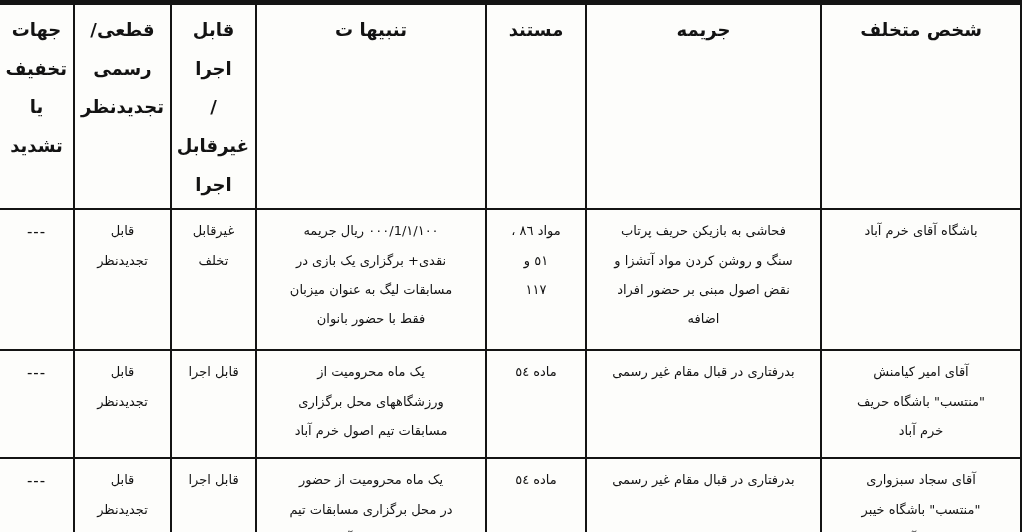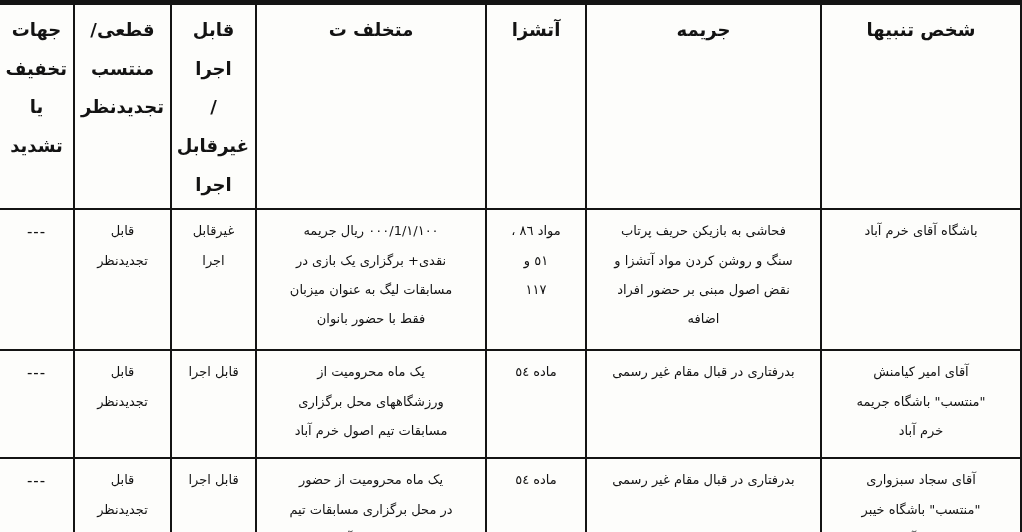--- a/index.html
+++ b/index.html
@@ -67,28 +67,28 @@
       <col style="width:200px">
       <col style="width:235px">
       <col style="width:100px">
       <col style="width:230px">
       <col style="width:85px">
       <col style="width:97px">
       <col style="width:75px">
     </colgroup>
     <tbody>
       <tr class="header-row">
-        <th class="hdr">شخص تنبيها</th>
+        <th class="hdr">شخص متخلف</th>
         <th class="hdr">جریمه</th>
-        <th class="hdr">آتشزا</th>
-        <th class="hdr">متخلف ت</th>
+        <th class="hdr">مستند</th>
+        <th class="hdr">تنبيها ت</th>
         <th class="hdr">قابل اجرا
 /غیرقابل
 اجرا</th>
-        <th class="hdr">قطعی/منتسب
+        <th class="hdr">قطعی/رسمی
 تجدیدنظر</th>
         <th class="hdr">جهات
 تخفیف
 یا
 تشدید</th>
       </tr>
 
       <tr class="data-row-1">
         <td class="cell">باشگاه آقای خرم آباد</td>
         <td class="cell">فحاشی به بازیکن حریف پرتاب
@@ -96,29 +96,29 @@
 نقض اصول مبنی بر حضور افراد
 اضافه</td>
         <td class="cell">مواد ٨٦ ،
 ٥١ و
 ١١٧</td>
         <td class="cell">١/١٠٠/1/٠٠٠ ریال جریمه
 نقدی+ برگزاری یک بازی در
 مسابقات لیگ به عنوان میزبان
 فقط با حضور بانوان</td>
         <td class="cell">غیرقابل
-اجرا</td>
+تخلف</td>
         <td class="cell">قابل
 تجدیدنظر</td>
         <td class="cell dash-cell">---</td>
       </tr>
 
       <tr class="data-row-2">
         <td class="cell">آقای امیر کیامنش
-"منتسب" باشگاه جریمه
+"منتسب" باشگاه حریف
 خرم آباد</td>
         <td class="cell">بدرفتاری در قبال مقام غیر رسمی</td>
         <td class="cell">ماده ٥٤</td>
         <td class="cell">یک ماه محرومیت از
 ورزشگاههای محل برگزاری
 مسابقات تیم اصول خرم آباد</td>
         <td class="cell">قابل اجرا</td>
         <td class="cell">قابل
 تجدیدنظر</td>
         <td class="cell dash-cell">---</td>

